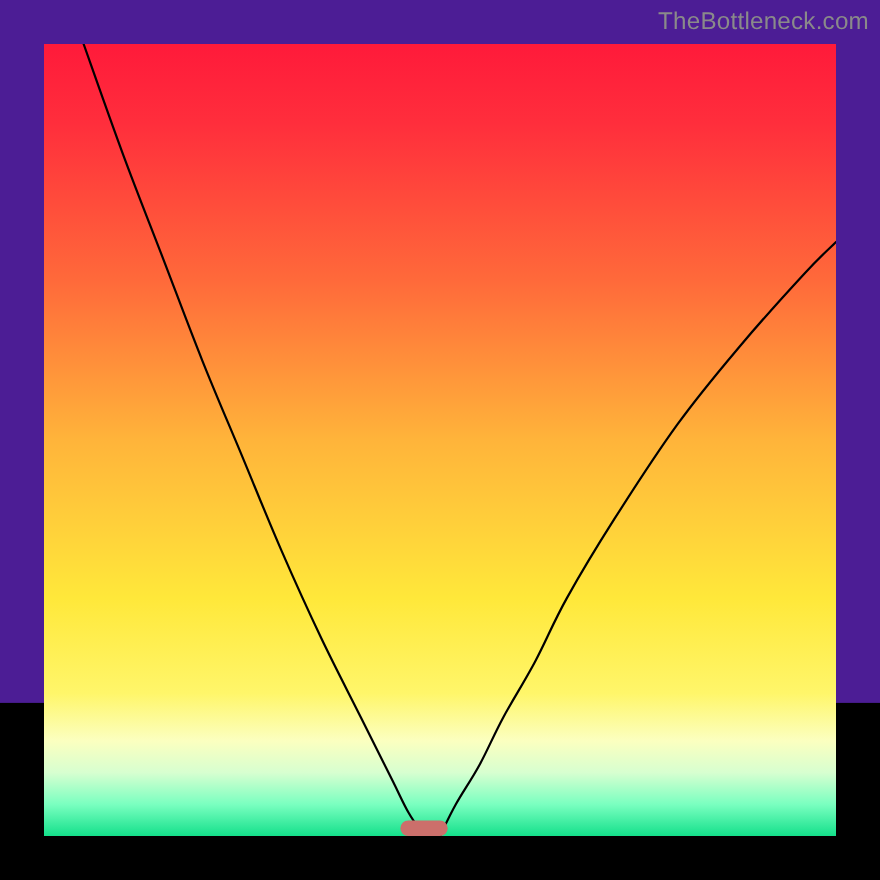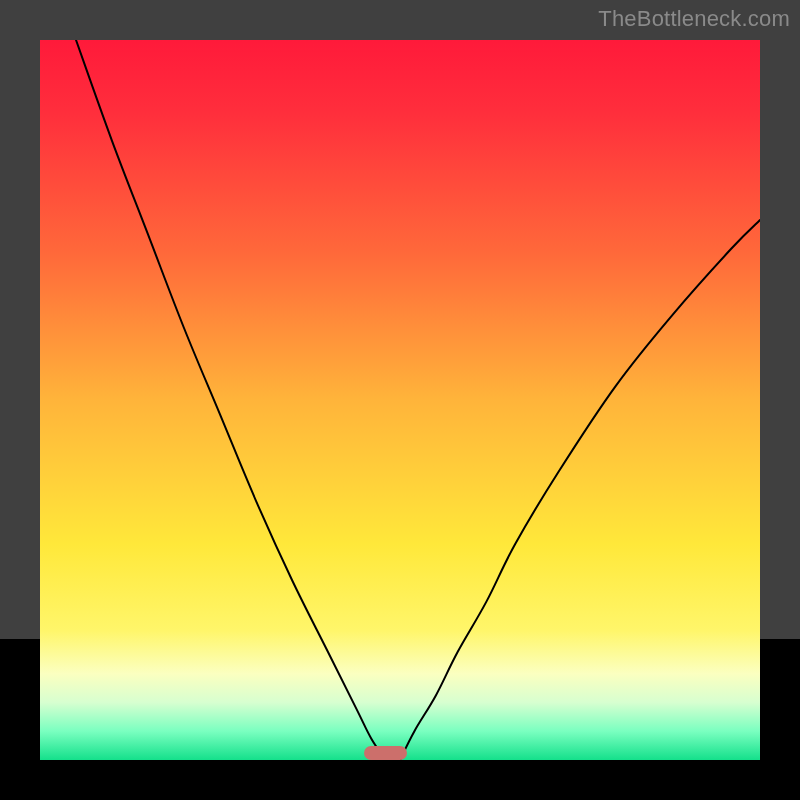--- a/index.html
+++ b/index.html
@@ -10,21 +10,21 @@
     background: #000;
     overflow: hidden;
     font-family: Arial, Helvetica, sans-serif;
   }
   .frame {
     position: absolute;
     top: 0;
     left: 0;
     width: 800px;
     height: 639px;
-    background: #404040;
+    background: #4c1d95;
   }
   .plot-area {
     position: absolute;
     left: 40px;
     top: 40px;
     width: 720px;
     height: 720px;
     overflow: hidden;
   }
   .gradient {

